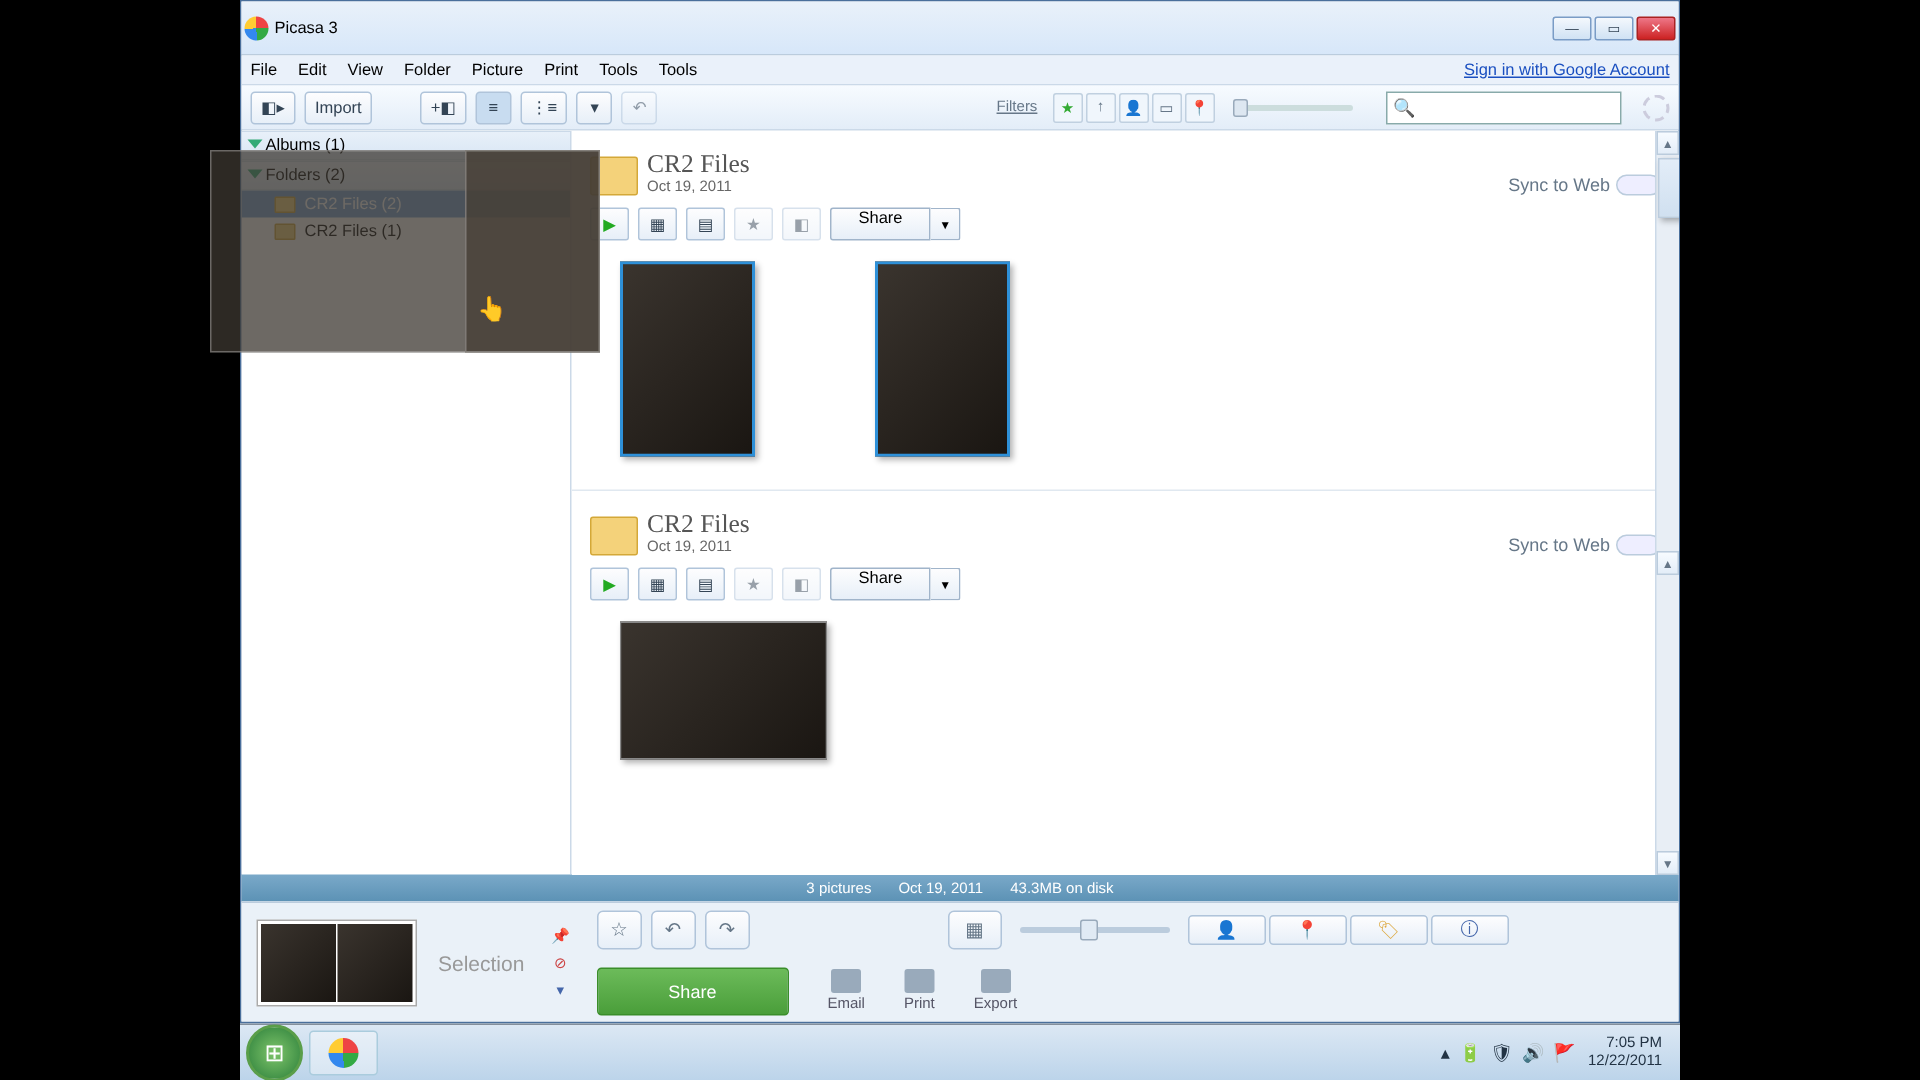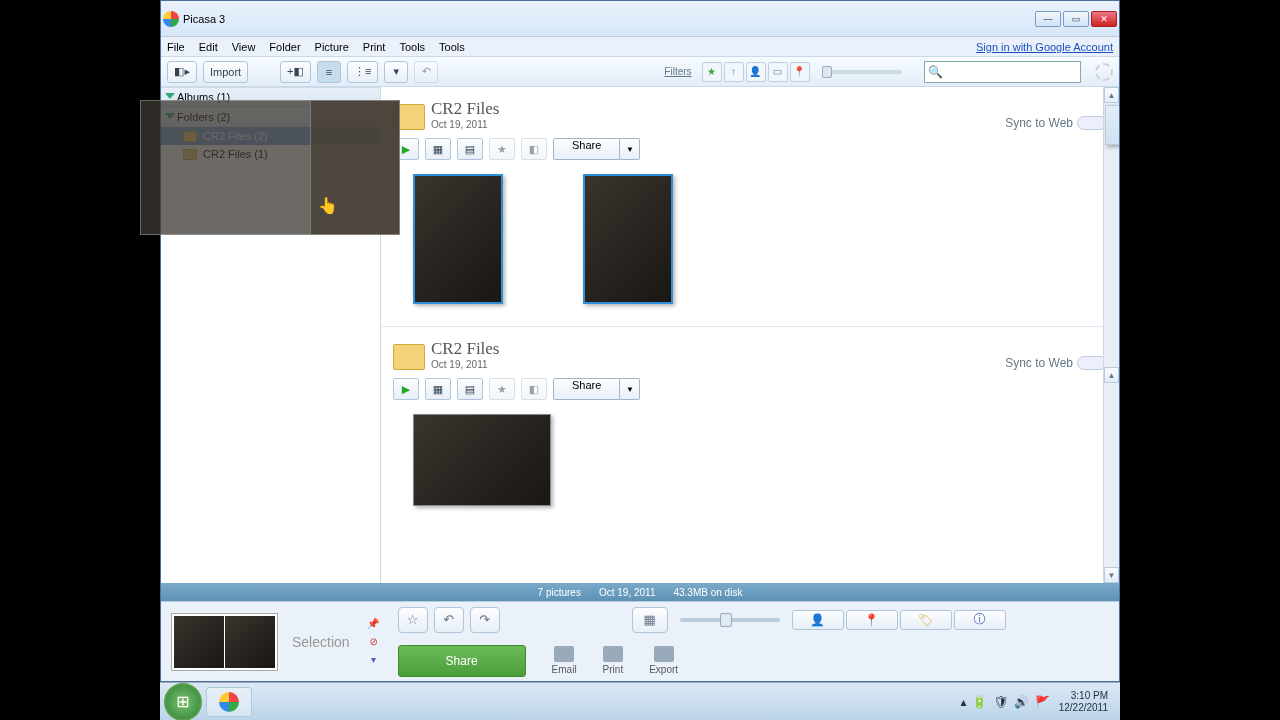--- a/index.html
+++ b/index.html
@@ -218,21 +218,21 @@
         <div class="arrow">▲</div>
         <div class="thumb"></div>
         <div style="flex:1"></div>
         <div class="arrow" style="position:absolute;bottom:200px;left:0;right:0">▲</div>
         <div class="arrow" style="position:absolute;bottom:0;left:0;right:0">▼</div>
       </div>
     </div>
   </div>
 
   <div class="status-bar">
-    <span>7 pictures</span>
+    <span>3 pictures</span>
     <span>Oct 19, 2011</span>
     <span>43.3MB on disk</span>
   </div>
 
   <div class="bottom-panel">
     <div class="sel-thumbs">
       <div class="sel-thumb"></div>
       <div class="sel-thumb"></div>
     </div>
     <div class="sel-label">Selection</div>
@@ -289,17 +289,17 @@
     </div>
   <div class="tray">
     <div class="tray-icons">
       <span>▴</span>
       <span>🔋</span>
       <span>🛡</span>
       <span>🔊</span>
       <span>🚩</span>
     </div>
     <div class="clock">
-      <div>3:10 PM</div>
+      <div>7:05 PM</div>
       <div>12/22/2011</div>
     </div>
   </div>
 </div>
 
 </body></html>

